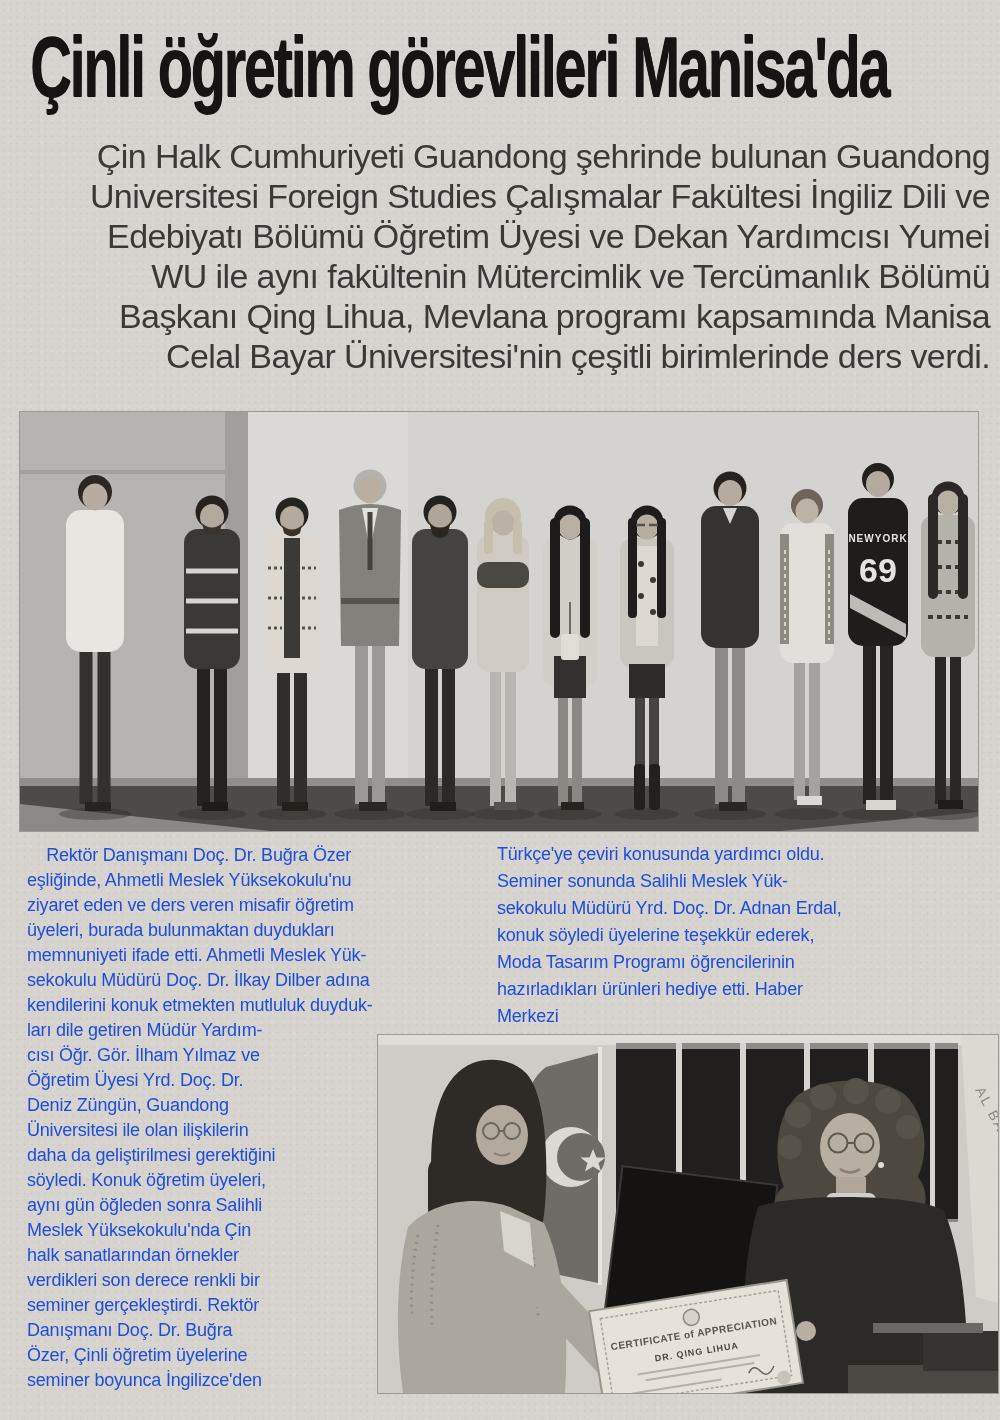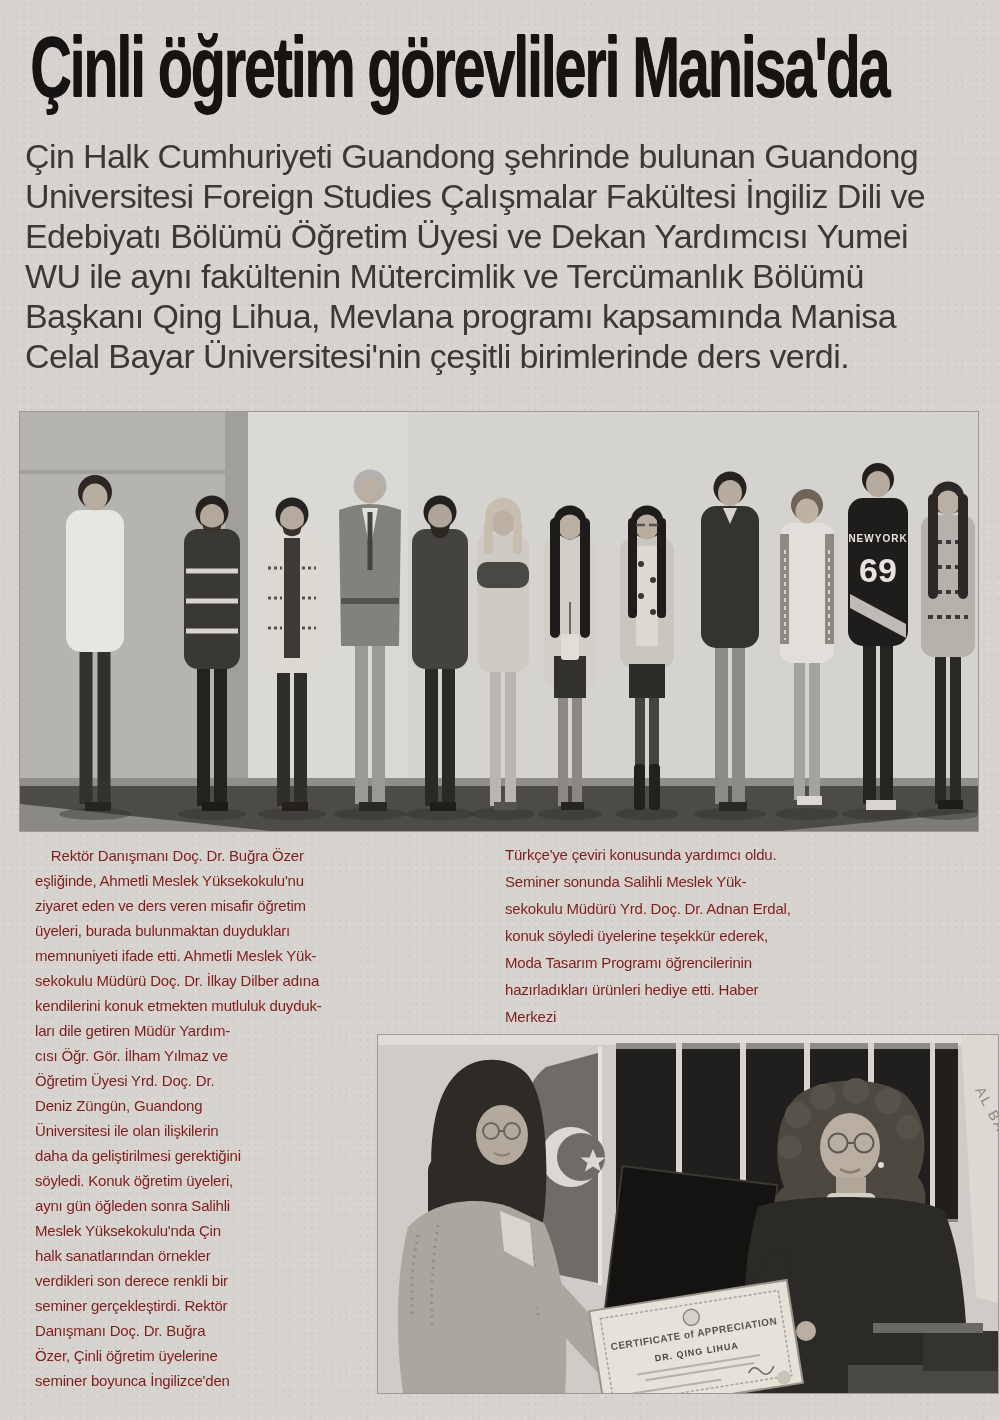--- a/index.html
+++ b/index.html
@@ -16,29 +16,28 @@
   .headline{
     position:absolute;left:30px;top:18px;width:960px;
     font-size:76px;font-weight:bold;color:#161413;
     letter-spacing:-3px;white-space:nowrap;
     transform:scale(0.76,1.12);transform-origin:left top;
     text-shadow:0.5px 0.5px 0 #161413;
   }
   .lead{
     position:absolute;left:25px;top:136px;width:965px;
     font-size:34px;line-height:40px;color:#3b3936;
-    letter-spacing:-0.6px;white-space:pre;font-weight:400;
+    letter-spacing:-0.6px;white-space:pre;font-weight:400;text-align:right;
   }
   .photo{position:absolute;box-shadow:0 0 0 1px rgba(110,106,100,0.55);}
   .photo1{left:20px;top:412px;width:958px;height:419px;}
   .photo2{left:378px;top:1035px;width:620px;height:358px;}
   .col{
-    position:absolute;font-size:15px;color:#7f1d1d;white-space:pre;
+    position:absolute;font-size:18px;color:#1d4ed8;white-space:pre;
     letter-spacing:-0.2px;
-    margin-left:8px;
   }
   .col-left{left:27px;top:843px;line-height:25px;width:460px;}
   .col-right{left:497px;top:841px;line-height:27px;width:478px;}
   svg{display:block;}
 </style>
 </head>
 <body>
 
 <div class="headline">Çinli öğretim görevlileri Manisa'da</div>
 

